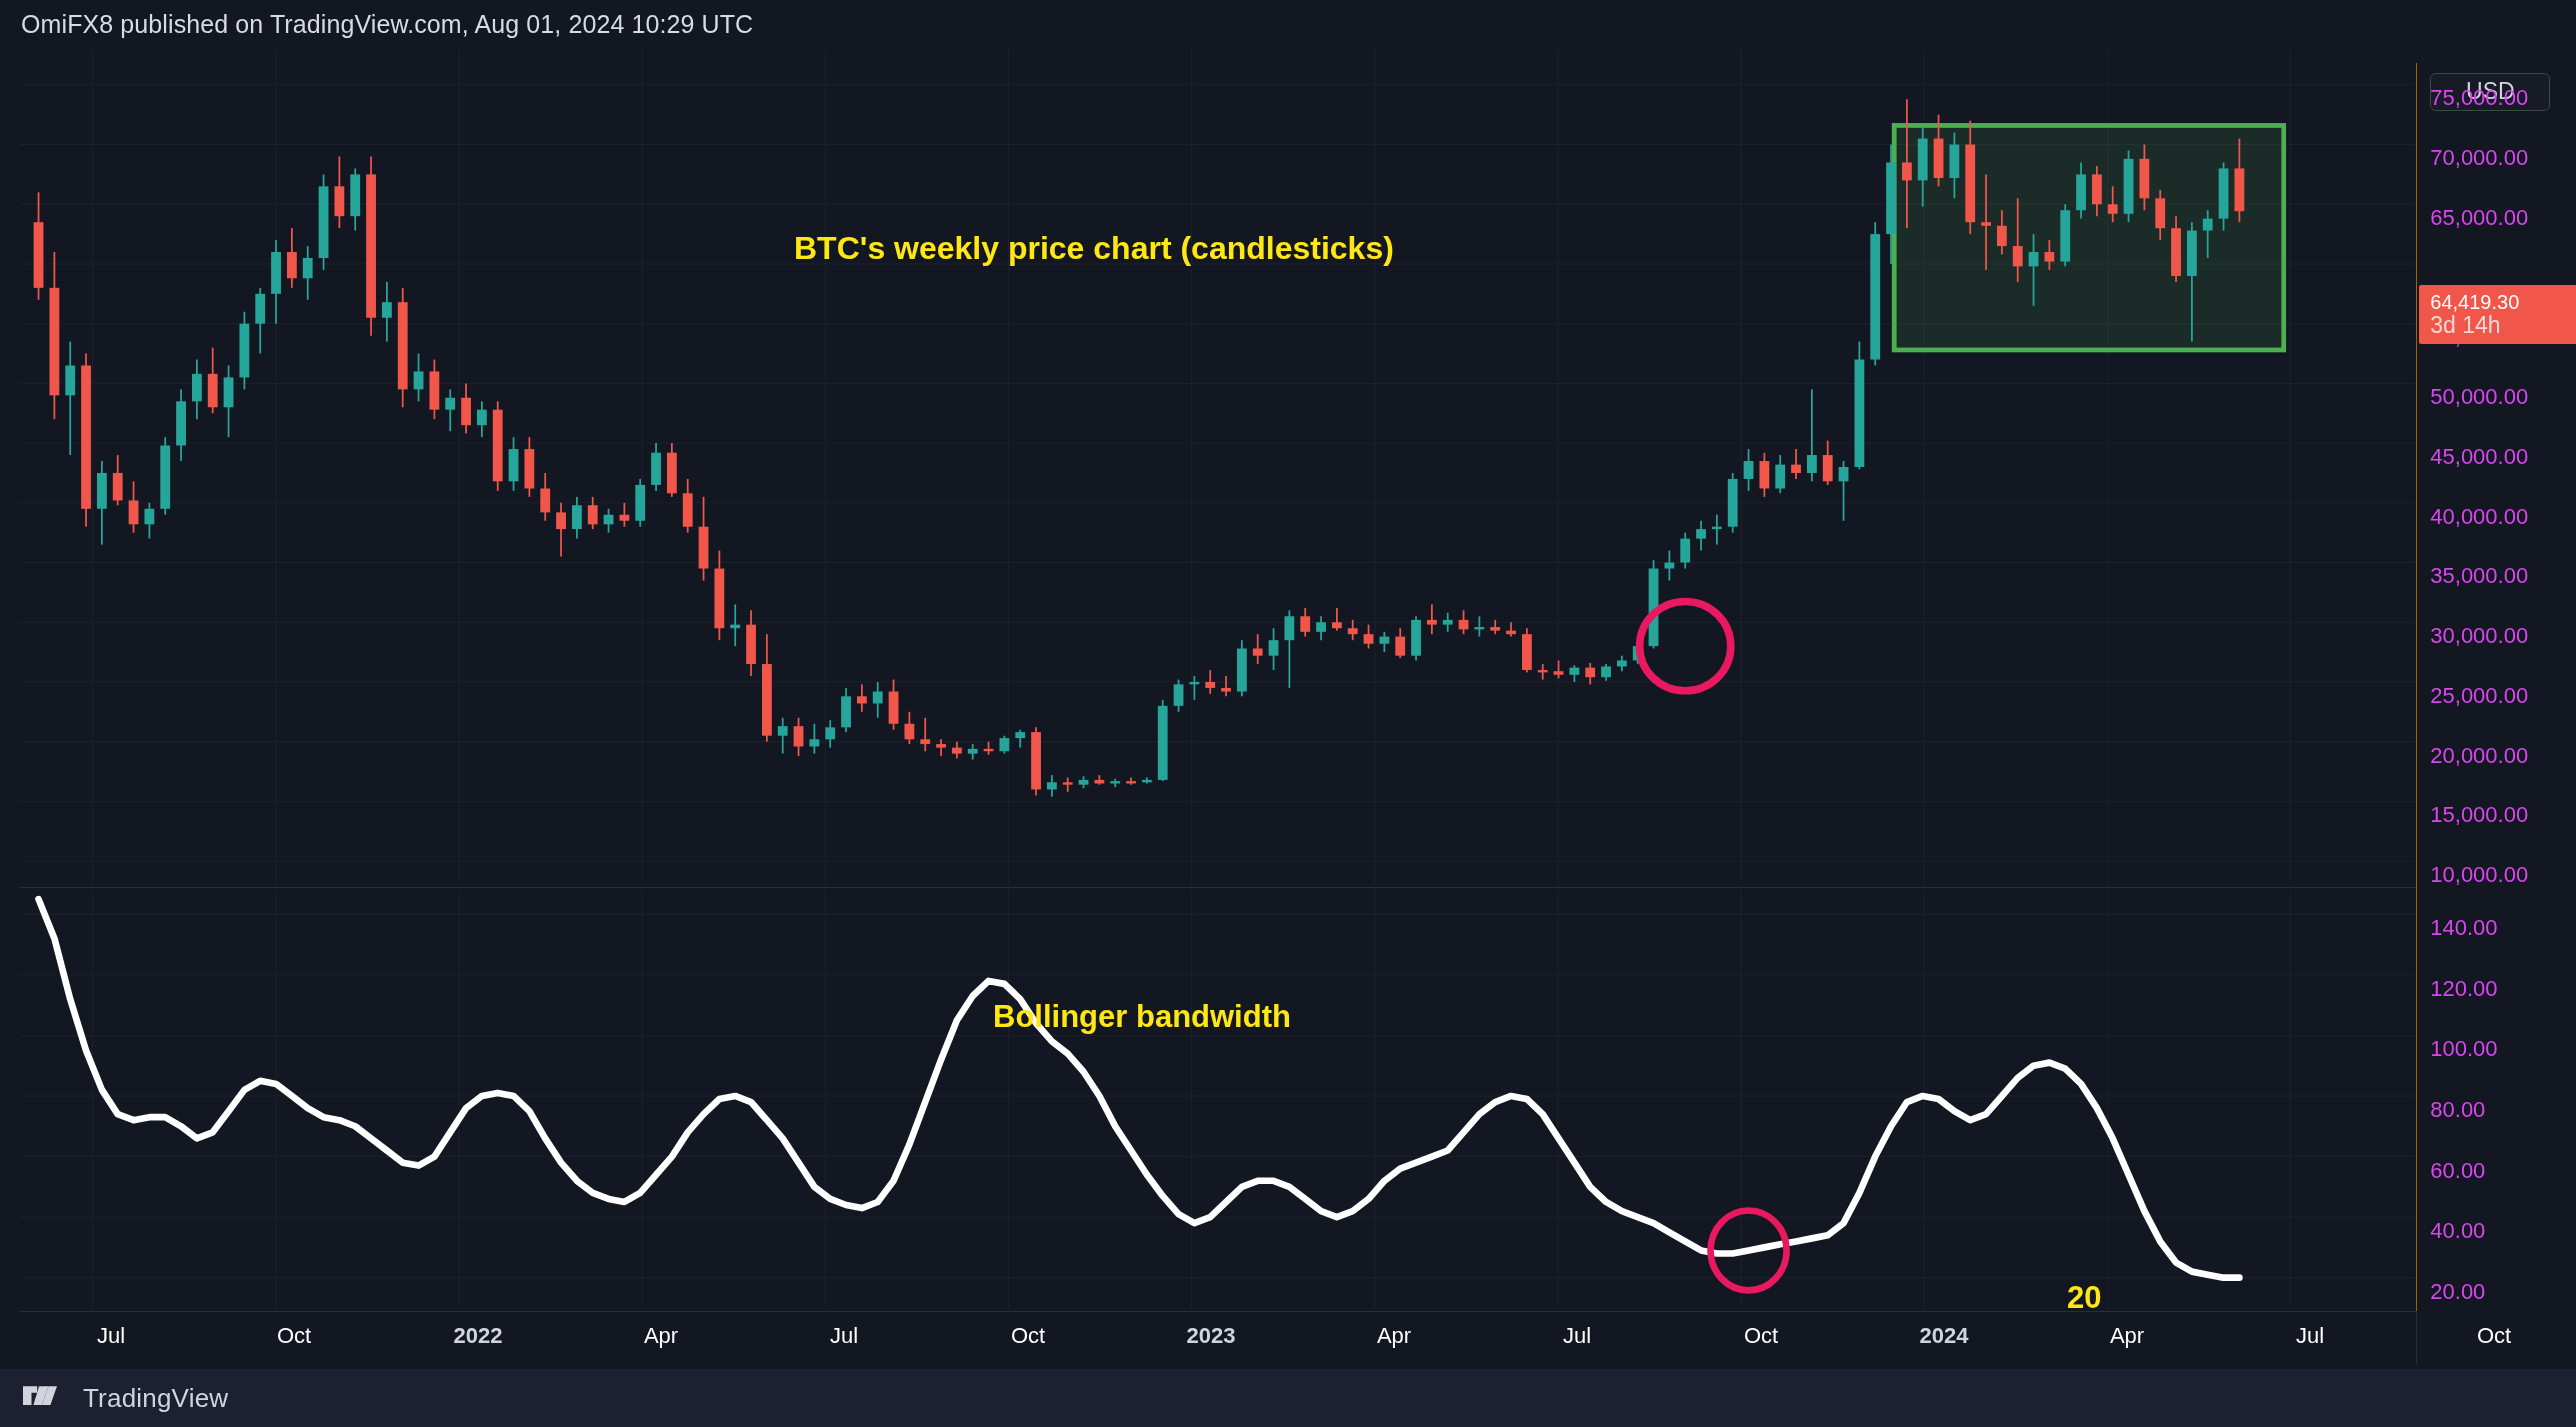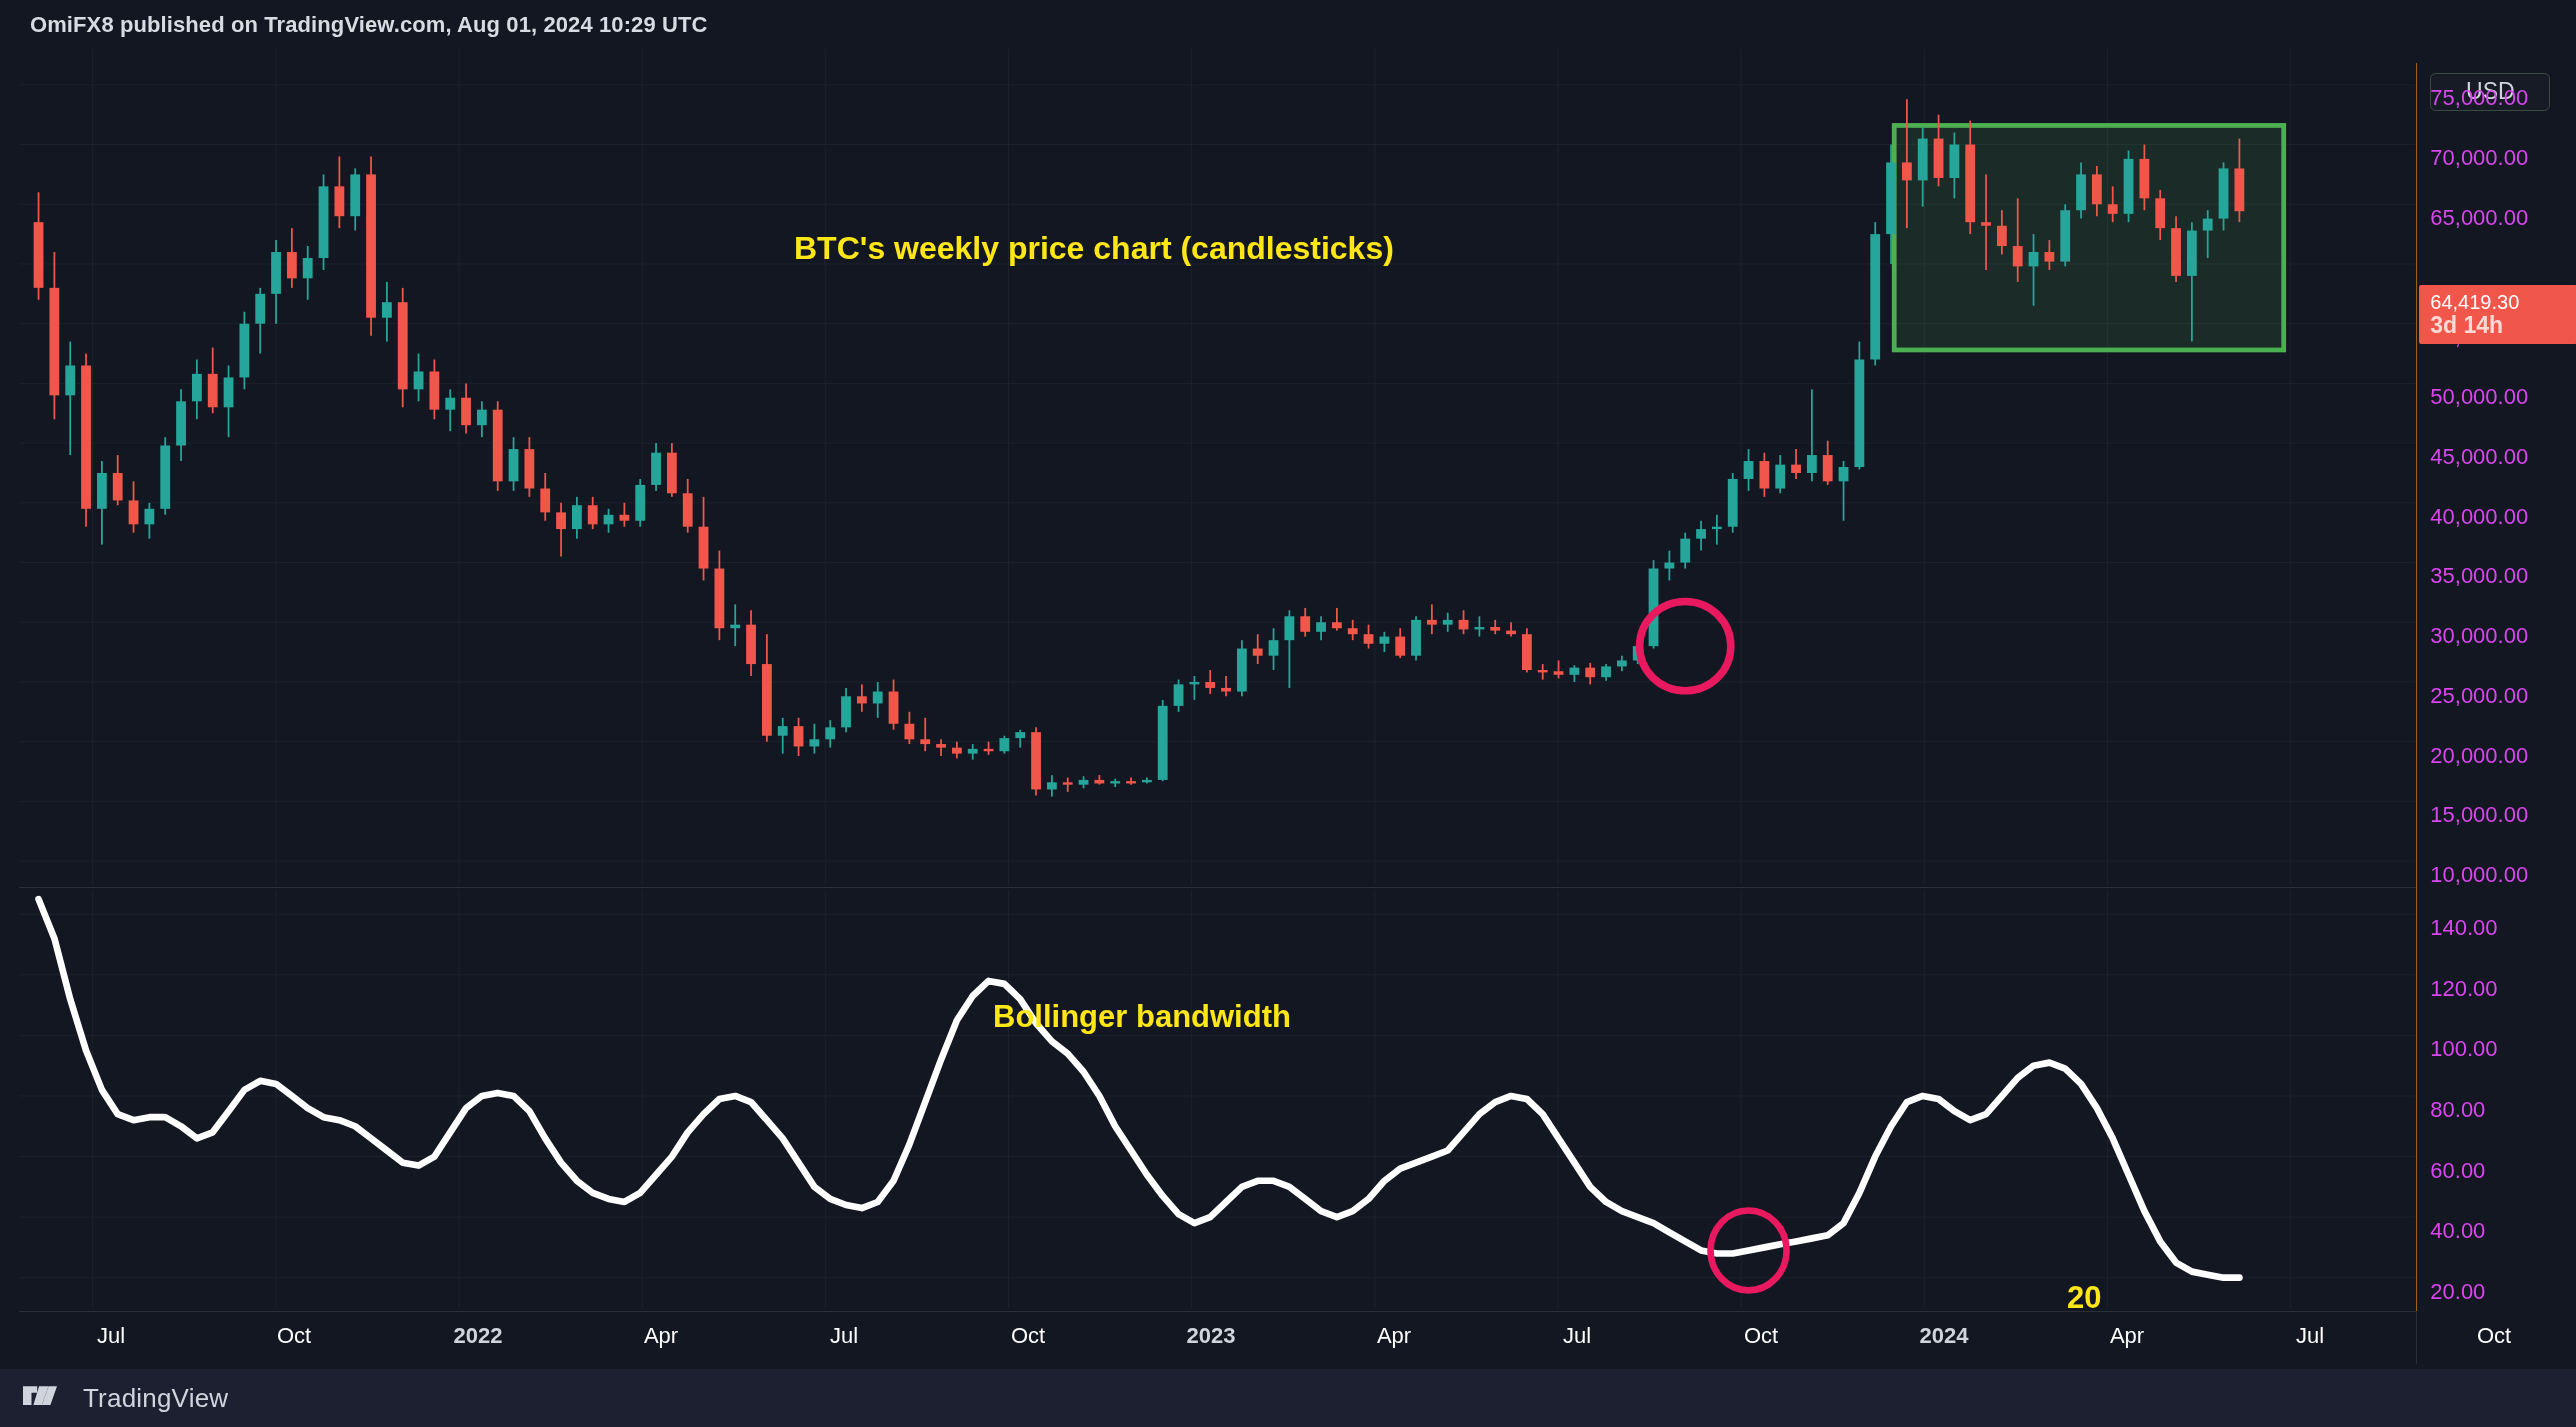--- a/index.html
+++ b/index.html
@@ -9,21 +9,21 @@
     color:#d1d4dc;position:relative;
   }
   #root{position:absolute;inset:0;background:#131722;}
 
   
   #header{
     position:absolute;left:0;top:0;width:2576px;height:49px;
     background:#131722;display:flex;align-items:center;
   }
   #header-text{
-    margin-left:30px;font-size:22px;font-weight:700;color:#d8dbe2;
+    margin-left:21px;font-size:25px;font-weight:400;color:#d8dbe2;
     letter-spacing:0.1px;white-space:nowrap;
   }
 
   
   #plot-area{
     position:absolute;left:19px;top:49px;
     width:2397px;height:1259px;
   }
   #price-pane{
     position:absolute;left:0;top:0;width:2397px;height:836px;
@@ -52,21 +52,21 @@
     display:flex;align-items:center;justify-content:center;
     font-size:23px;color:#d1d4dc;background:#171b26;
   }
   #last-price-tag{
     position:absolute;left:1.9px;top:222px;width:158px;height:59px;
     background:#f0564a;border-radius:1.9px;
     display:flex;flex-direction:column;justify-content:center;
     padding-left:11.4px;box-sizing:border-box;
   }
   #last-price-tag .lp{font-size:20px;color:#ffffff;font-weight:400;line-height:1.05;}
-  #last-price-tag .lt{font-size:23px;color:#ffd9d5;font-weight:700;line-height:1.05;}
+  #last-price-tag .lt{font-size:23px;color:#ffd9d5;font-weight:400;line-height:1.05;}
 
   
   #time-axis{
     position:absolute;left:19px;top:1311px;width:2397px;height:53px;
     background:#131722;border-top:1px solid #2a2e39;
   }
   .time-label{
     position:absolute;top:11.4px;transform:translateX(-50%);
     font-size:22px;color:#ffffff;white-space:nowrap;
   }

